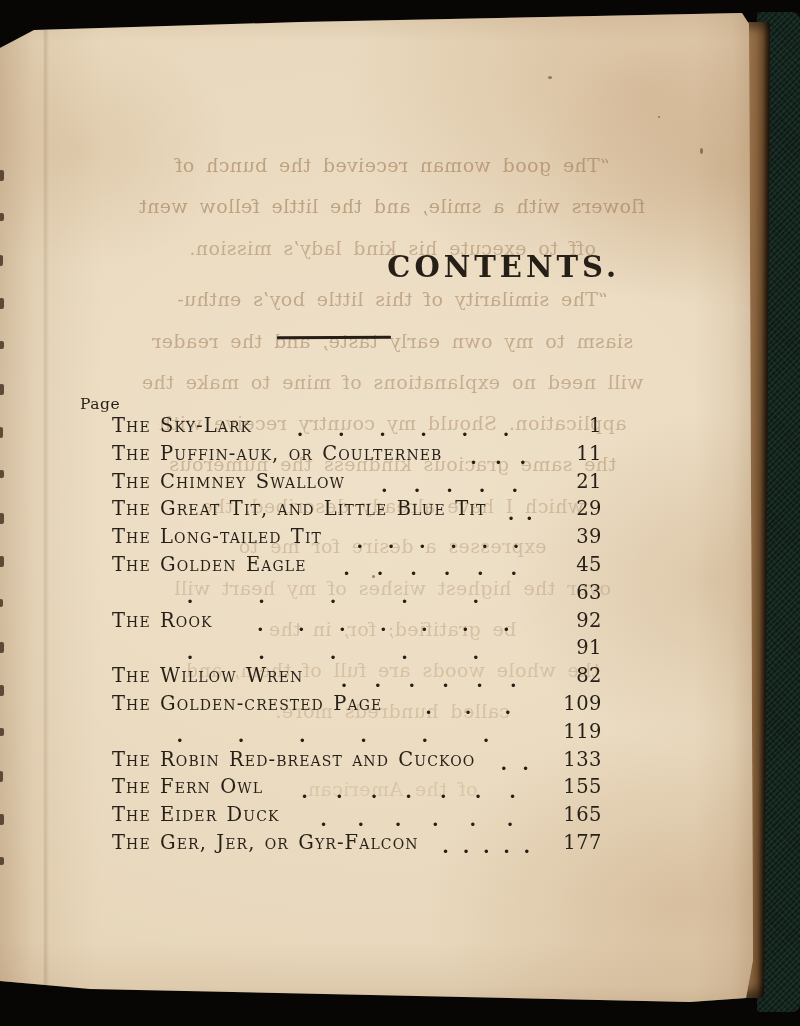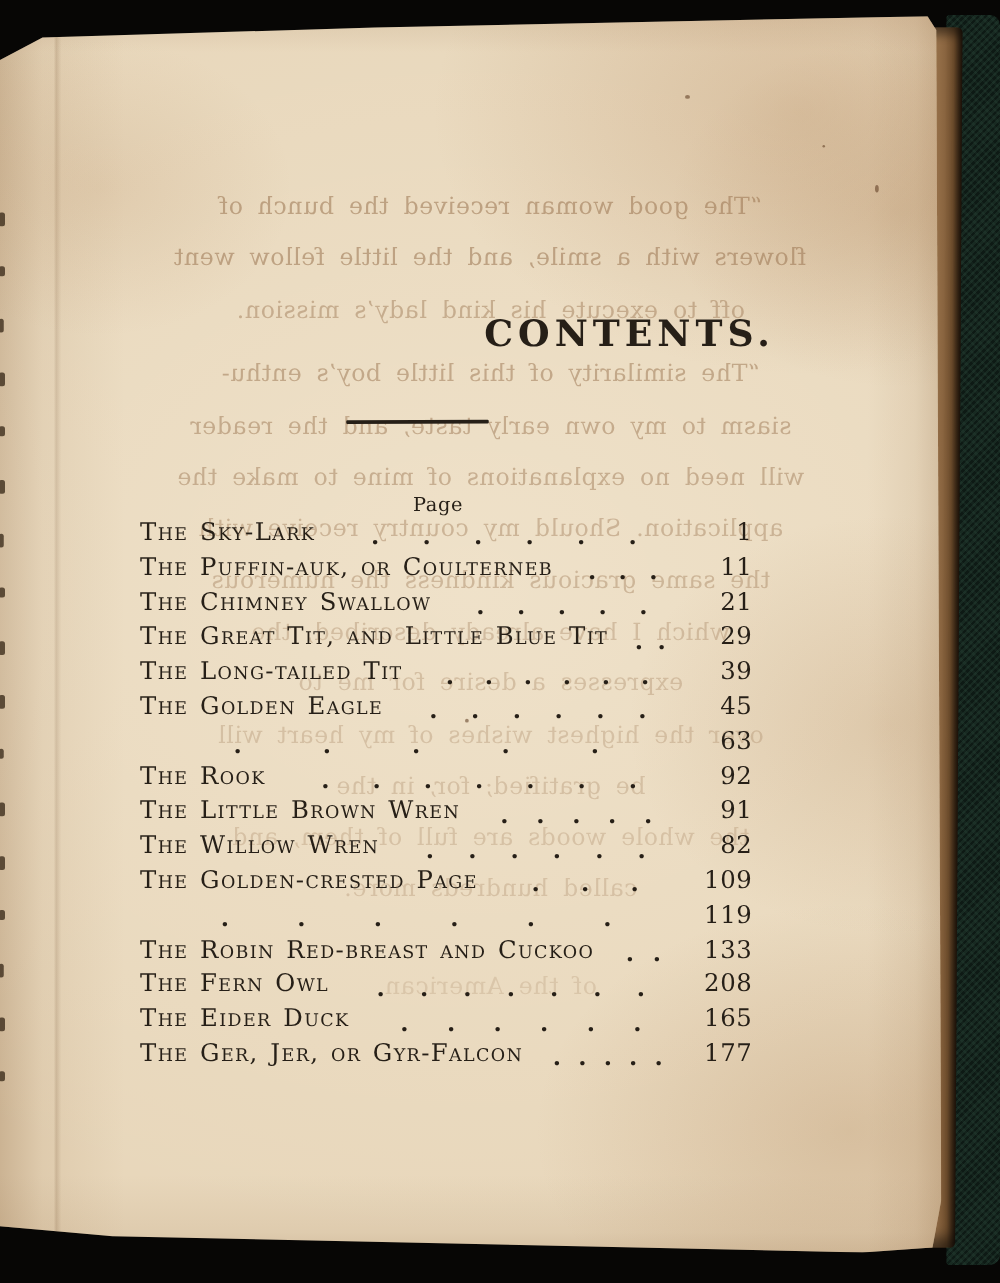--- a/index.html
+++ b/index.html
@@ -63,21 +63,21 @@
   .heading{
     position:absolute;left:80px;top:250px;width:540px;text-align:right;
     font-size:29px;font-weight:700;letter-spacing:4px;
     color:var(--ink,#261f17);
   }
   .rule{
     position:absolute;left:277px;top:336px;width:114px;height:2.5px;
     background:var(--ink,#261f17);transform:rotate(-0.3deg);border-radius:1px;
   }
   .page-col-label{
-    position:absolute;left:80px;top:395px;width:541px;text-align:center;
+    position:absolute;left:80px;top:395px;width:541px;text-align:left;
     font-size:15.5px;color:var(--ink,#261f17);letter-spacing:0.5px;
   }
   .toc{position:absolute;left:112px;top:412px;width:490px;}
   .toc-row{display:flex;height:27.8px;line-height:27.8px;color:var(--ink,#261f17);}
   .toc-title{
     white-space:nowrap;font-variant:small-caps;
     font-size:19.5px;letter-spacing:1.1px;word-spacing:2px;
   }
   .toc-leader{flex:1;display:flex;justify-content:space-evenly;align-items:center;padding:7px 12px 0 10px;}
   .toc-leader .dot{font-size:19px;font-weight:700;line-height:0;}
@@ -224,21 +224,20 @@
           <span class="dot">.</span>
           <span class="dot">.</span>
           <span class="dot">.</span>
           <span class="dot">.</span>
           <span class="dot">.</span>
         </span>
     <span class="toc-page">92</span>
   </div>
 
   <div class="toc-row">
-    <span class="toc-title">The Little Brown Wren</span>
     <span class="toc-leader">
           <span class="dot">.</span>
           <span class="dot">.</span>
           <span class="dot">.</span>
           <span class="dot">.</span>
           <span class="dot">.</span>
         </span>
     <span class="toc-page">91</span>
   </div>
 
@@ -290,21 +289,21 @@
     <span class="toc-title">The Fern Owl</span>
     <span class="toc-leader">
           <span class="dot">.</span>
           <span class="dot">.</span>
           <span class="dot">.</span>
           <span class="dot">.</span>
           <span class="dot">.</span>
           <span class="dot">.</span>
           <span class="dot">.</span>
         </span>
-    <span class="toc-page">208</span>
+    <span class="toc-page">155</span>
   </div>
 
   <div class="toc-row">
     <span class="toc-title">The Eider Duck</span>
     <span class="toc-leader">
           <span class="dot">.</span>
           <span class="dot">.</span>
           <span class="dot">.</span>
           <span class="dot">.</span>
           <span class="dot">.</span>

